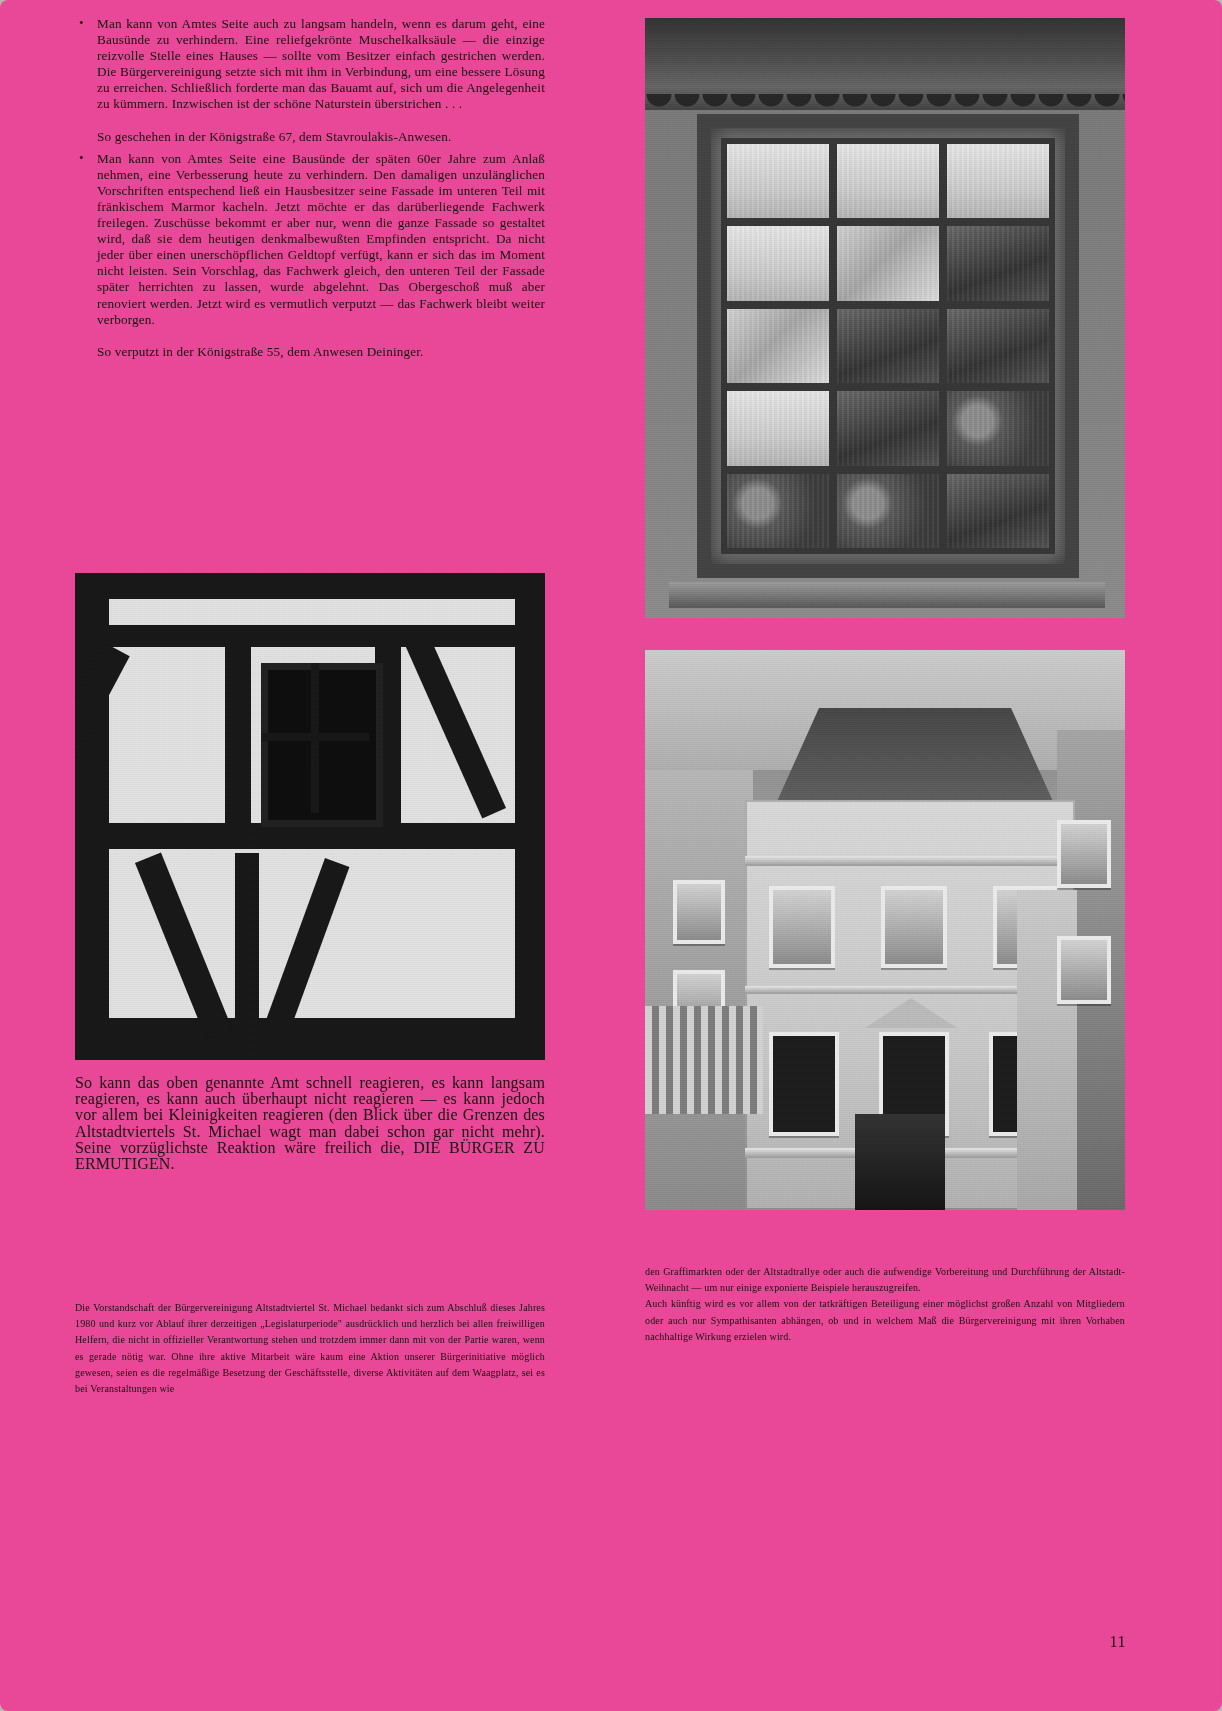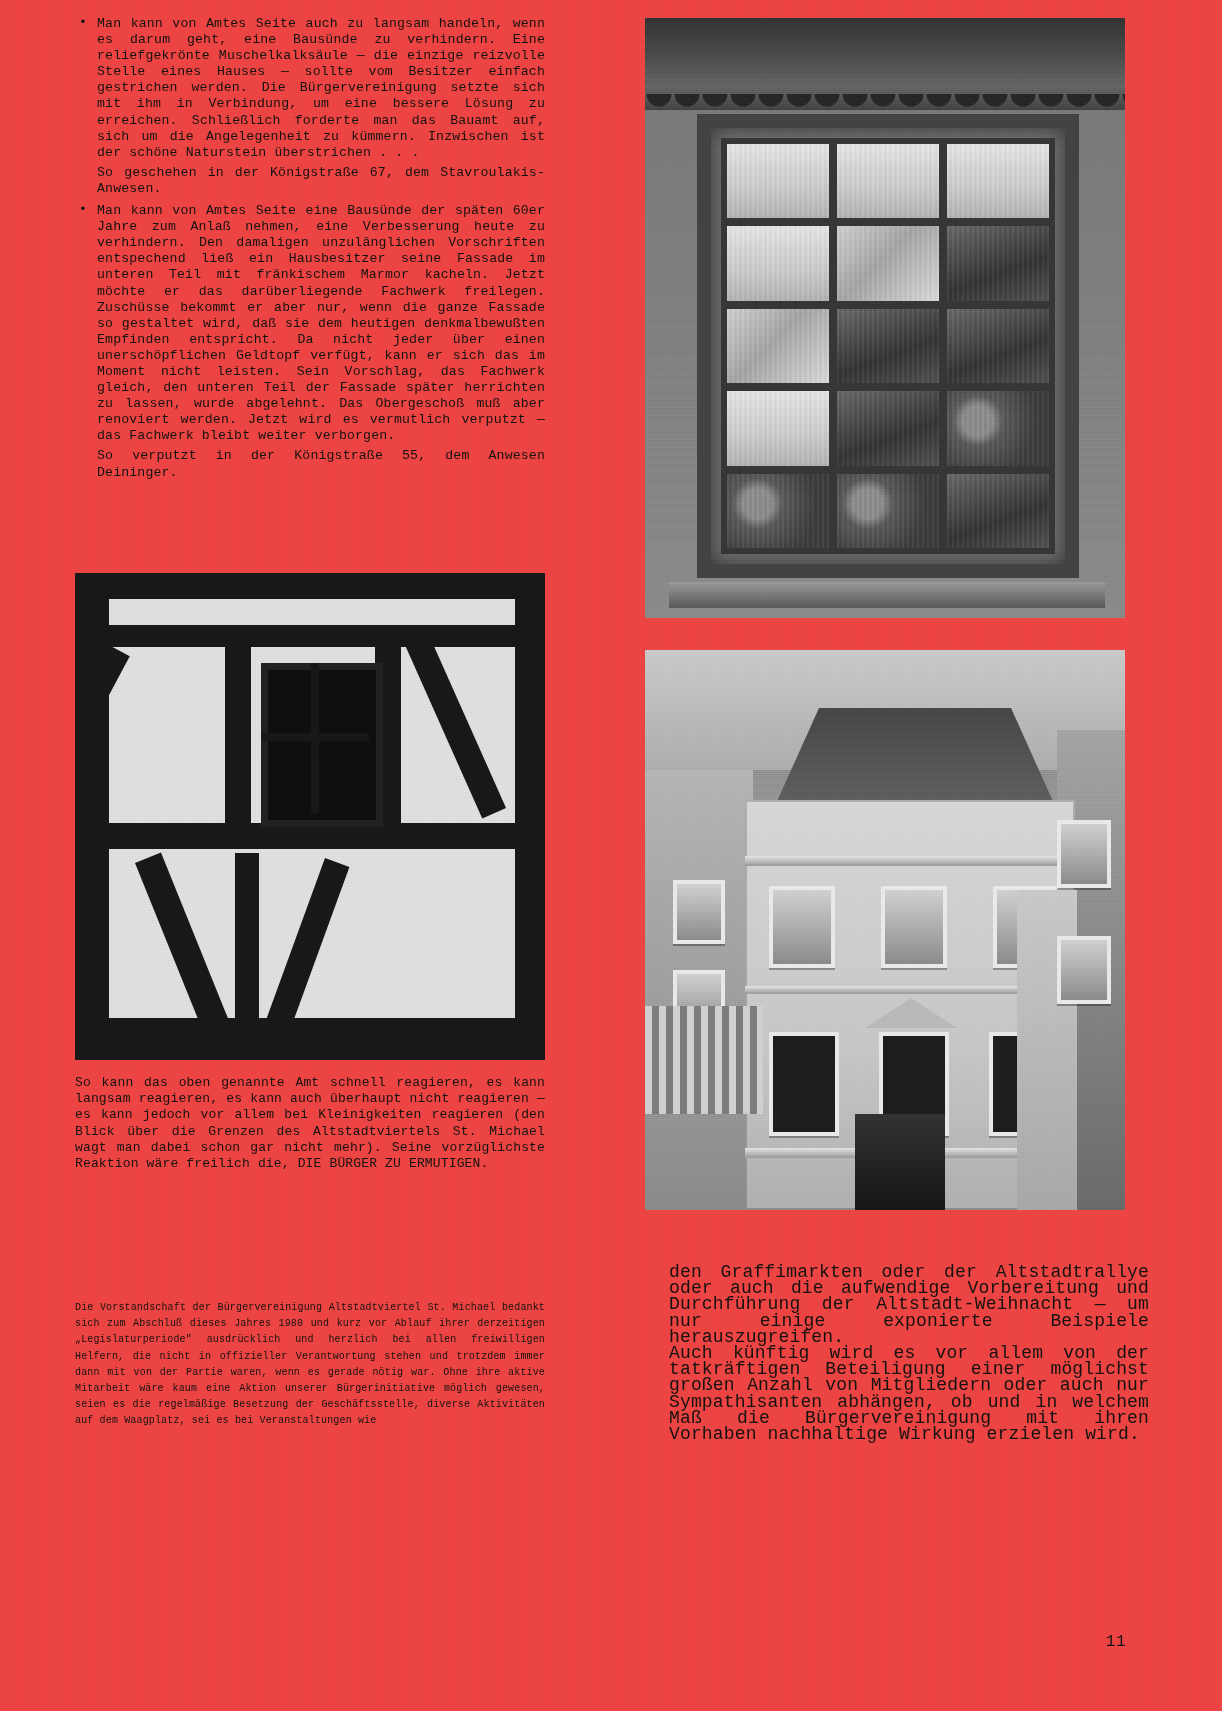--- a/index.html
+++ b/index.html
@@ -4,24 +4,25 @@
 <style>
   html, body {
     margin: 0;
     padding: 0;
     background: #b9b7b2;
   }
   .page {
     position: relative;
     width: 1222px;
     height: 1711px;
-    background: #ef4444;
-    font-family: Liberation Mono, monospace;
+    background: #ec4899;
+    font-family: Liberation Serif, serif;
     color: #15130f;
     overflow: hidden;
+    border-radius: 8px;
   }
   
   .page::before {
     content: "";
     position: absolute;
     inset: 0;
     background:
       repeating-linear-gradient(0deg, rgba(0,0,0,0.022) 0px, rgba(0,0,0,0.022) 1px, rgba(255,255,255,0.02) 1px, rgba(255,255,255,0.02) 2px),
       repeating-linear-gradient(90deg, rgba(0,0,0,0.016) 0px, rgba(0,0,0,0.016) 1px, rgba(255,255,255,0.015) 1px, rgba(255,255,255,0.015) 3px);
     pointer-events: none;
@@ -57,21 +58,21 @@
     left: 4px;
     top: -1px;
     font-size: 13px;
     color: #15130f;
   }
   .body-par {
     font-size: 13.2px;
     line-height: 16.1px;
     text-align: justify;
     letter-spacing: 0.15px;
-    margin: 4px 0 6px 0;
+    margin: 16px 0 6px 0;
   }
   .after-bullet {
     padding-left: 22px;
   }
 
   
   .photo {
     position: relative;
     overflow: hidden;
     background: #9a978f;
@@ -252,21 +253,21 @@
     left: 0; bottom: 96px; width: 118px; height: 108px;
     background: repeating-linear-gradient(90deg,#cfccc4 0 7px,#807d77 7px 14px);
   }
 
   
   .cap-left {
     position: absolute;
     left: 75px;
     top: 1075px;
     width: 470px;
-    font-size: 13px;
+    font-size: 16px;
     line-height: 16.2px;
     text-align: justify;
     letter-spacing: 0.15px;
   }
   .heading {
     position: absolute;
     left: 75px;
     top: 1248px;
     width: 470px;
     font-size: 14.4px;
@@ -282,25 +283,24 @@
     font-size: 10px;
     line-height: 16.2px;
     text-align: justify;
     letter-spacing: 0.15px;
   }
   .right-body {
     position: absolute;
     left: 645px;
     top: 1264px;
     width: 480px;
-    font-size: 18px;
+    font-size: 10px;
     line-height: 16.2px;
     text-align: justify;
     letter-spacing: 0.15px;
-    margin-left: 24px;
   }
   .right-body p { margin: 0 0 0 0; }
   .pagenum {
     position: absolute;
     right: 96px;
     bottom: 60px;
     font-size: 16px;
     letter-spacing: 0.5px;
   }
 </style>

